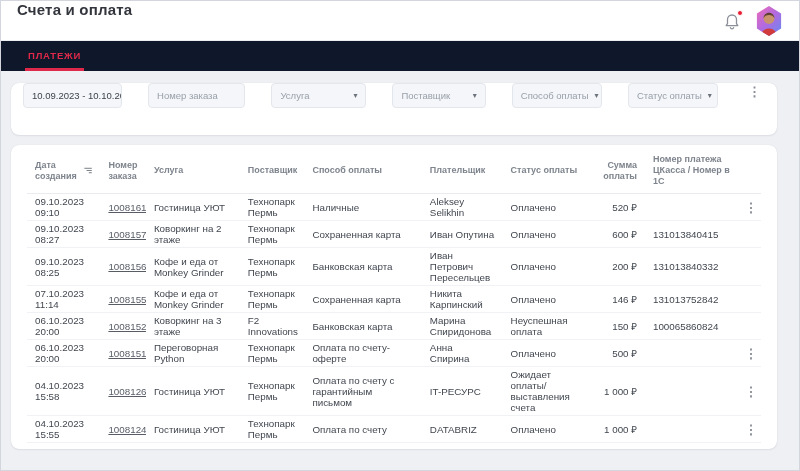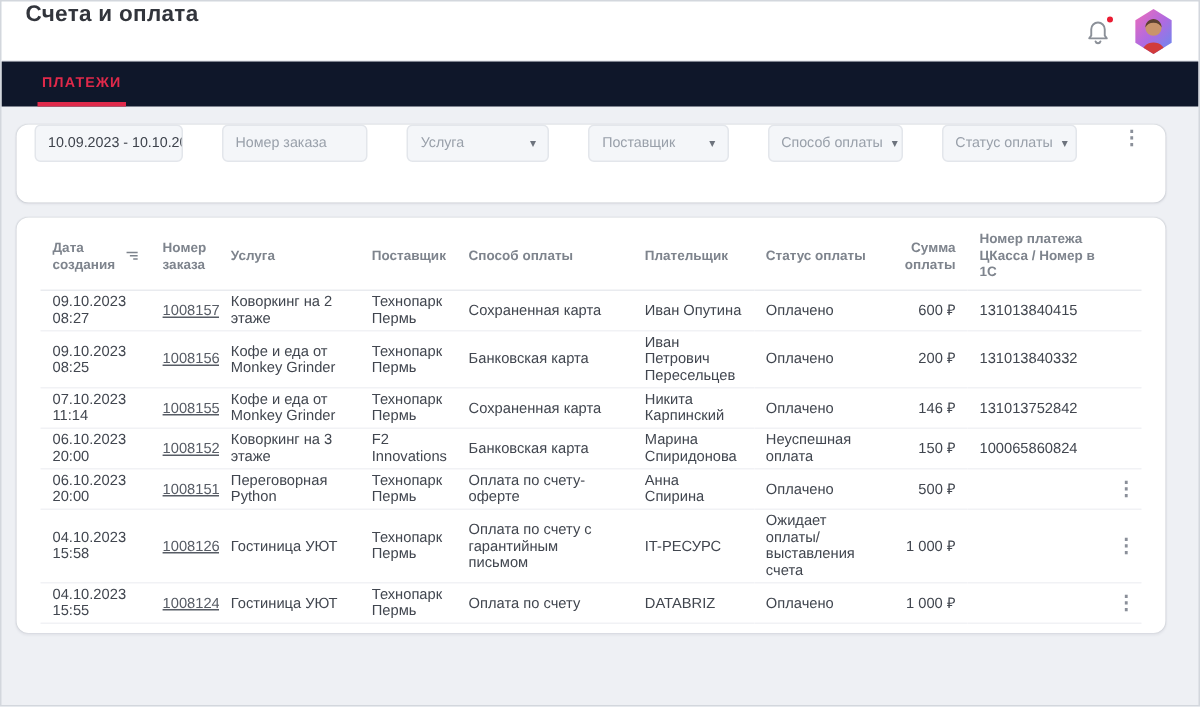--- a/index.html
+++ b/index.html
@@ -182,20 +182,32 @@
           <th>Способ оплаты</th>
           <th>Плательщик</th>
           <th>Статус оплаты</th>
           <th class="col-sum">Сумма оплаты</th>
           <th>Номер платежа ЦКасса / Номер в 1С</th>
           <th class="col-menu"></th>
         </tr>
       </thead>
       <tbody>
           <tr>
+            <td class="col-date">09.10.2023 09:10</td>
+            <td class="col-order"><a href="#" class="order-link">1008161</a></td>
+            <td class="col-service">Гостиница УЮТ</td>
+            <td class="col-provider">Технопарк Пермь</td>
+            <td class="col-method">Наличные</td>
+            <td class="col-payer">Aleksey Selikhin</td>
+            <td class="col-status">Оплачено</td>
+            <td class="col-sum">520&nbsp;₽</td>
+            <td class="col-payment_no"></td>
+            <td class="col-menu"><span class="kebab">⋮</span></td>
+          </tr>
+          <tr>
             <td class="col-date">09.10.2023 08:27</td>
             <td class="col-order"><a href="#" class="order-link">1008157</a></td>
             <td class="col-service">Коворкинг на 2 этаже</td>
             <td class="col-provider">Технопарк Пермь</td>
             <td class="col-method">Сохраненная карта</td>
             <td class="col-payer">Иван Опутина</td>
             <td class="col-status">Оплачено</td>
             <td class="col-sum">600&nbsp;₽</td>
             <td class="col-payment_no">131013840415</td>
             <td class="col-menu"></td>

